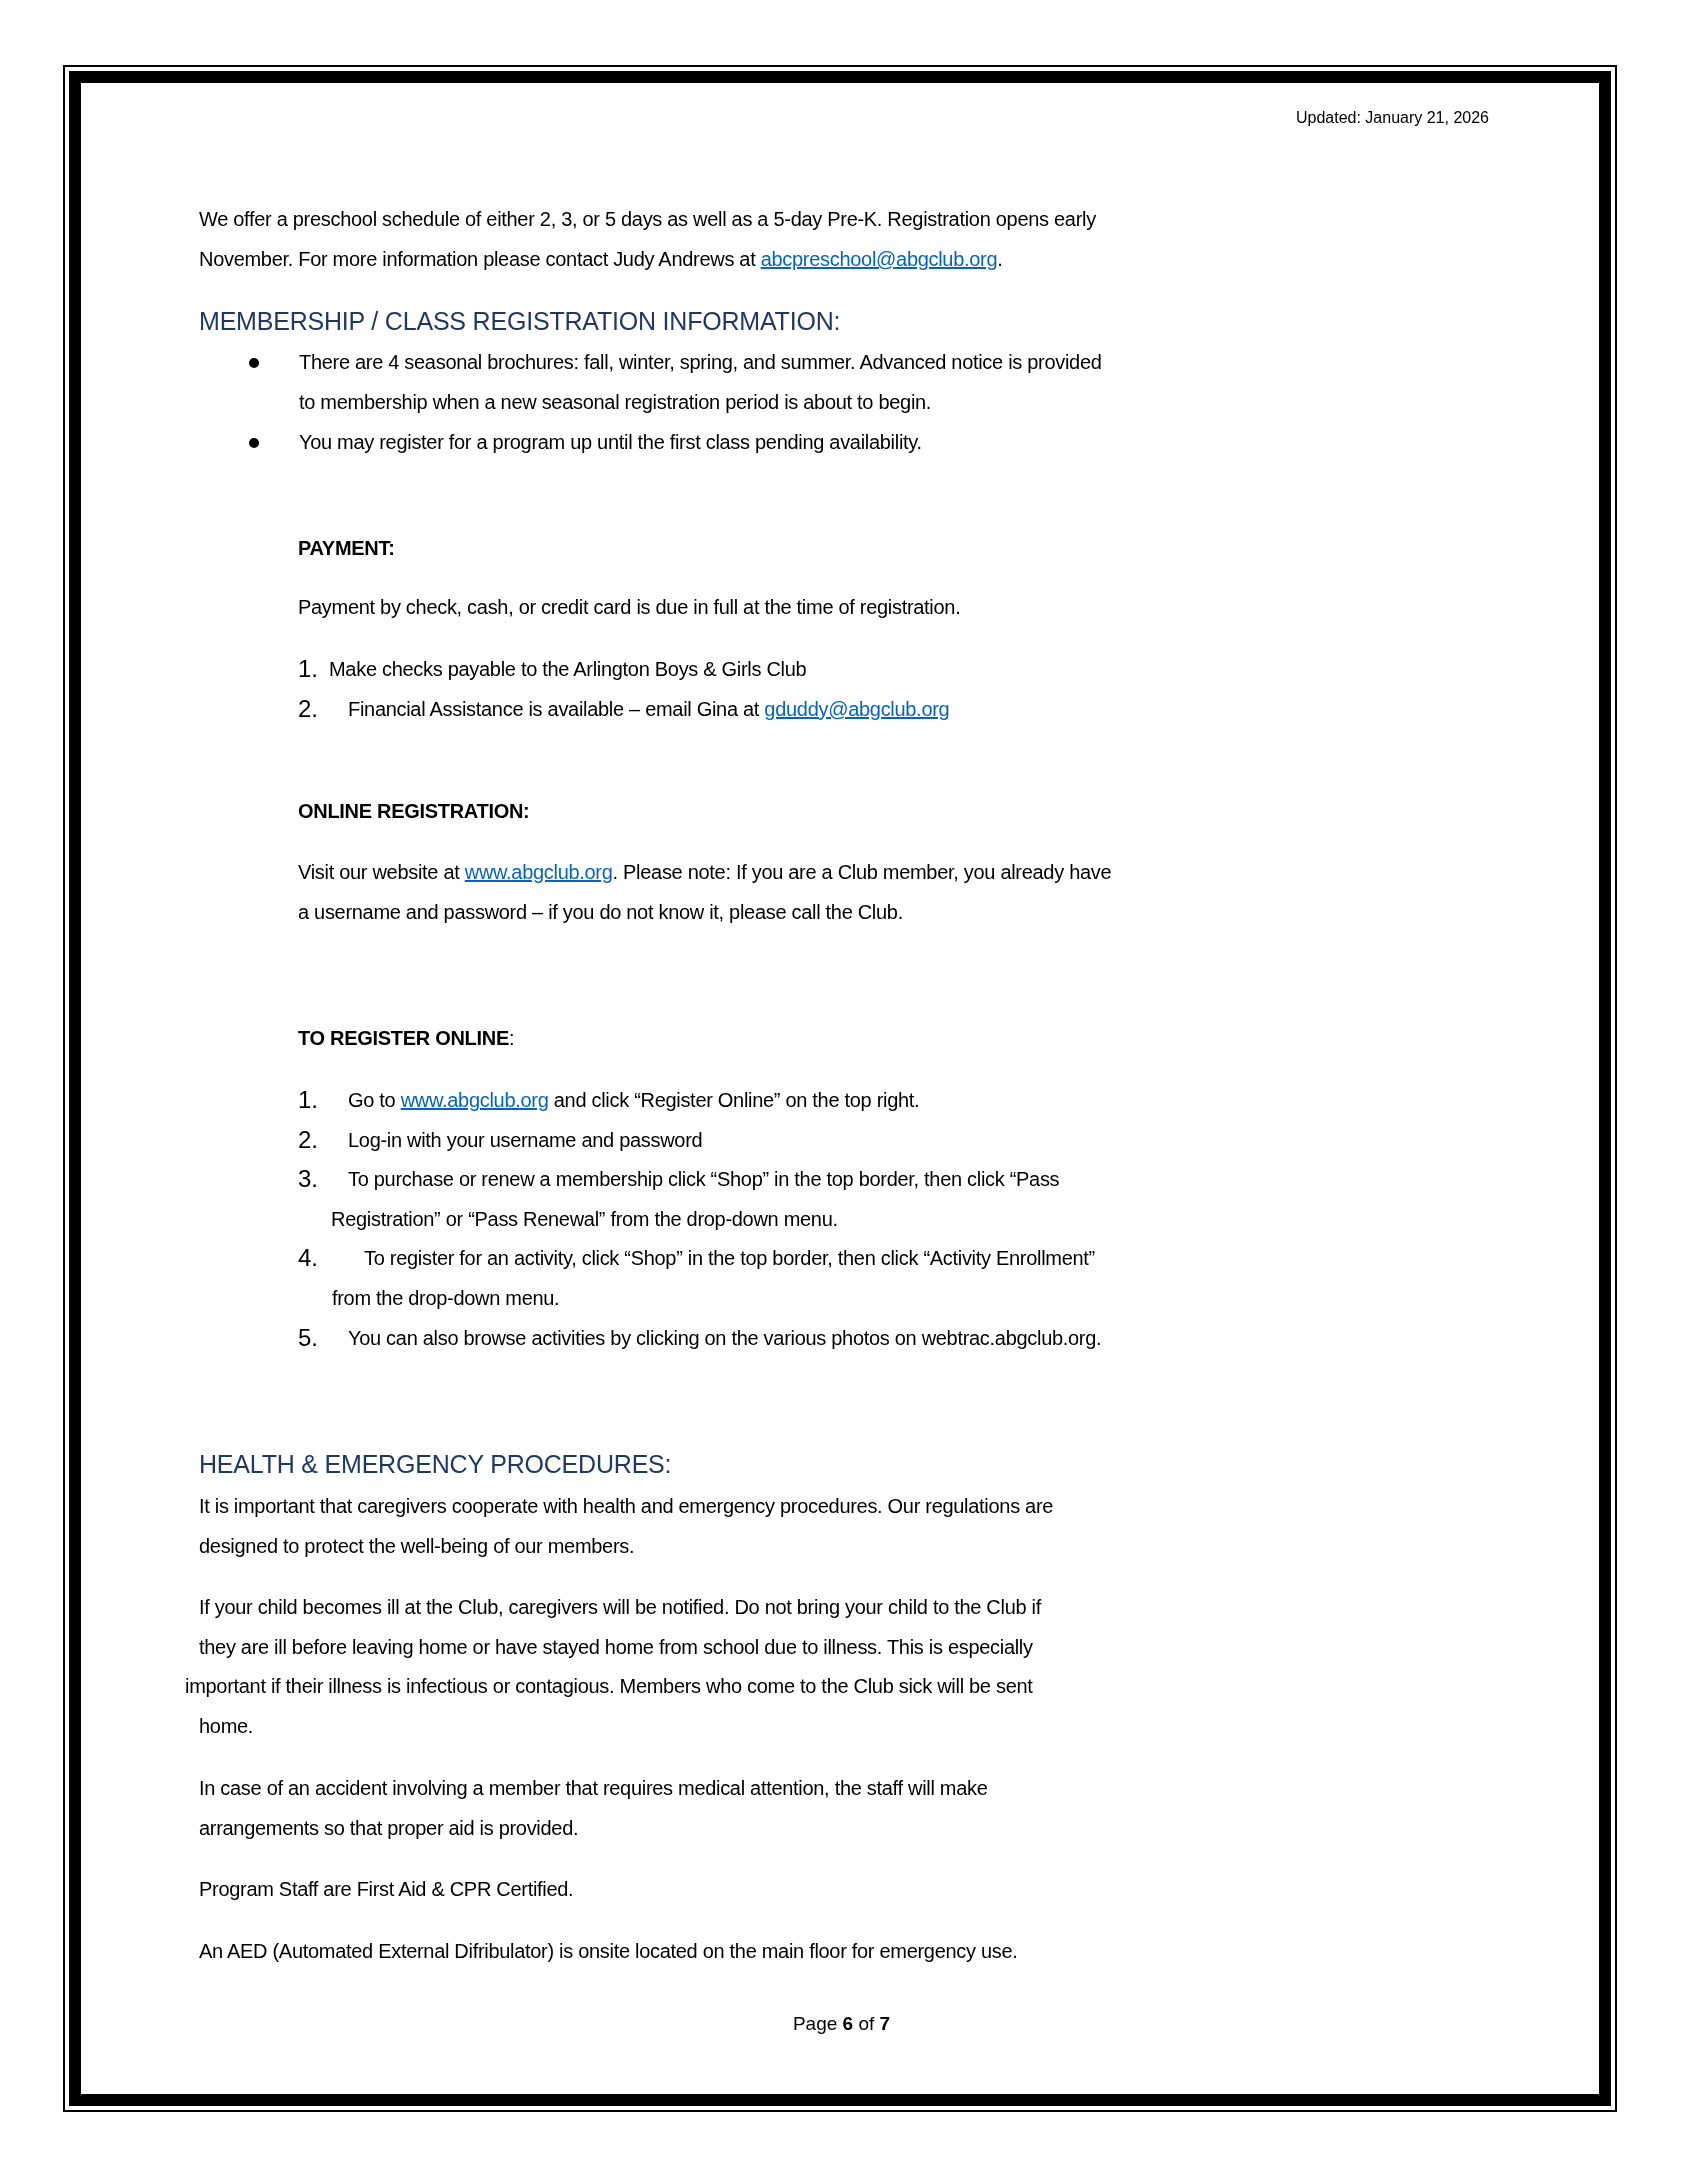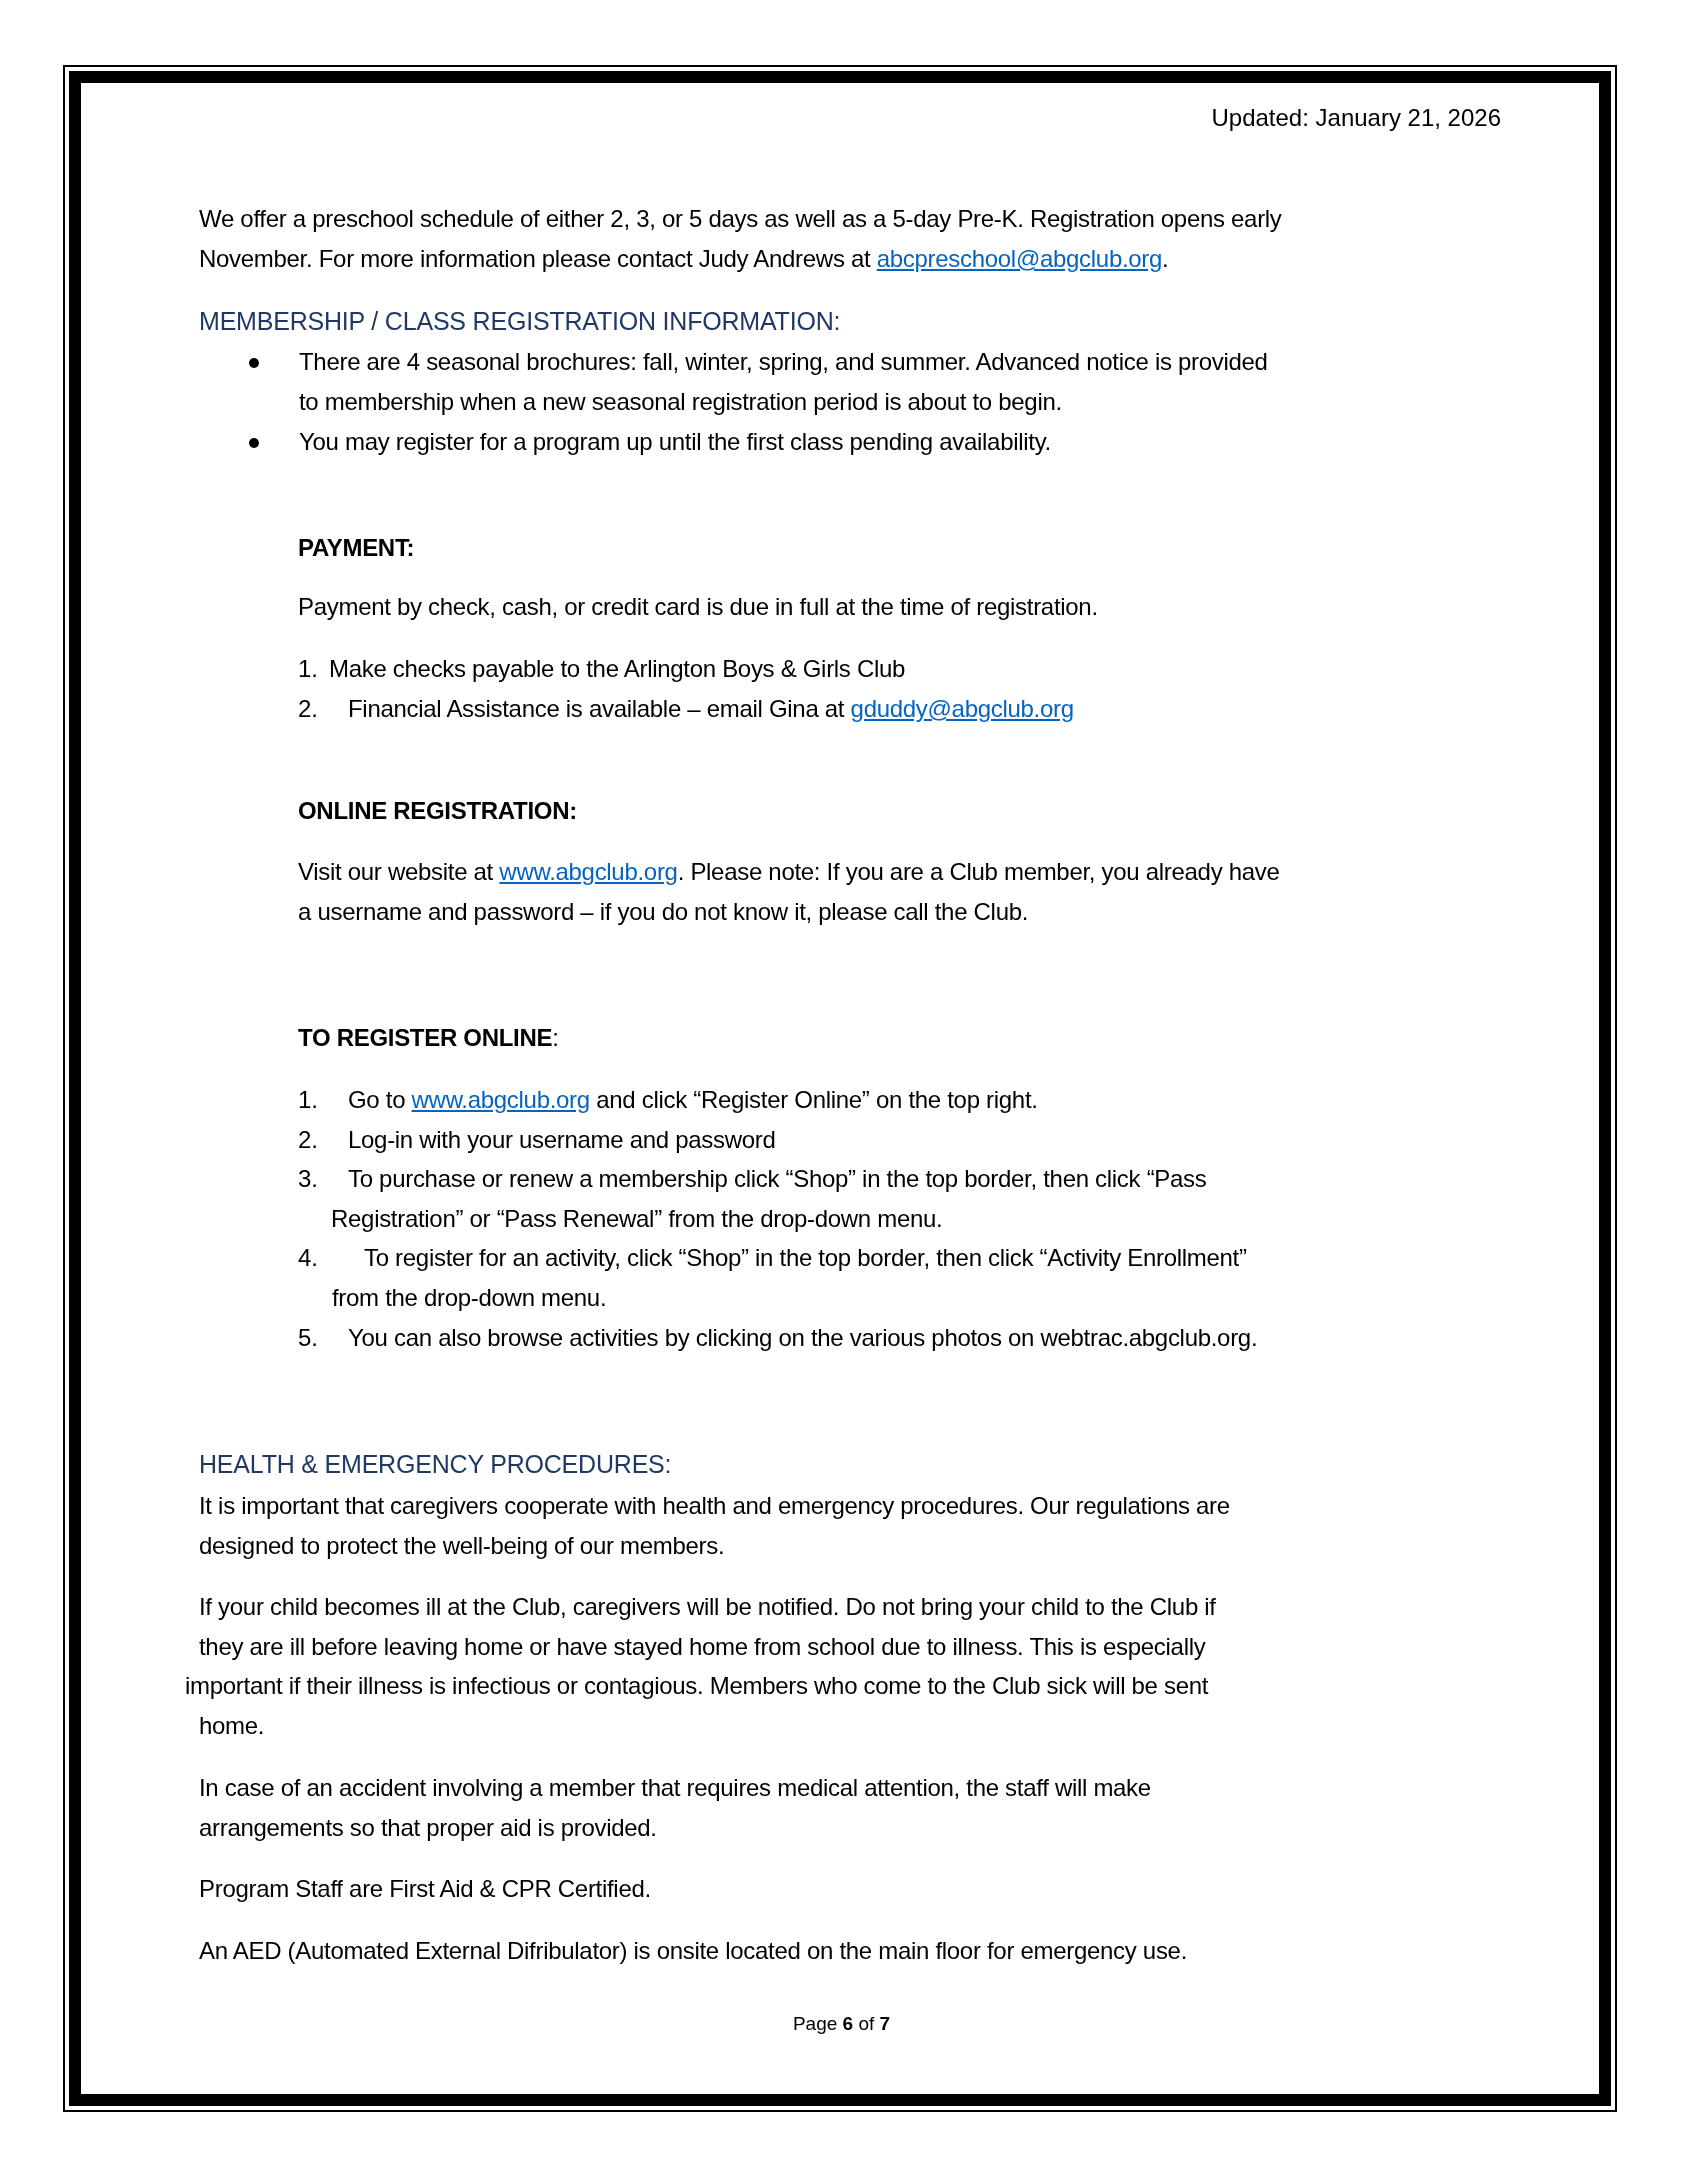--- a/index.html
+++ b/index.html
@@ -2,28 +2,28 @@
 <html><head>
 <meta charset="utf-8">
 <style>
   html, body { margin: 0; padding: 0; background: #ffffff; }
   body { width: 1683px; height: 2178px; position: relative; overflow: hidden;
          font-family: "Liberation Sans", sans-serif; color: #000; }
   .border-outer { position: absolute; left: 63px; top: 65px; width: 1554px; height: 2047px;
                   border: 2px solid #000; box-sizing: border-box; }
   .border-inner { position: absolute; left: 69px; top: 71px; width: 1542px; height: 2035px;
                   border: 12px solid #000; box-sizing: border-box; }
-  .line { position: absolute; white-space: nowrap; font-size: 24px; line-height: 28px; letter-spacing: -0.3px; }
+  .line { position: absolute; white-space: nowrap; font-size: 20px; line-height: 28px; letter-spacing: -0.3px; }
   .heading { color: #1f3864; font-size: 25px; letter-spacing: -0.2px; }
   .bold { font-weight: bold; }
   a.link { color: #0563c1; text-decoration: underline; }
   .bullet { position: absolute; width: 10px; height: 10px; border-radius: 50%; background: #000; }
   .num { position: absolute; font-size: 24px; line-height: 28px; }
   .footer { position: absolute; left: 0; width: 1683px; text-align: center; font-size: 19px; line-height: 28px; }
-  .right { position: absolute; right: 182px; text-align: center; white-space: nowrap; font-size: 24px; line-height: 28px; }
+  .right { position: absolute; right: 194px; text-align: center; white-space: nowrap; font-size: 16px; line-height: 28px; }
 </style>
 </head>
 <body>
 
 <div class="border-outer"></div>
 <div class="border-inner"></div>
 
 <div class="right" style="top:104px;">Updated: January 21, 2026</div>
 
 <div class="line" style="left:199px; top:205px;">We offer a preschool schedule of either 2, 3, or 5 days as well as a 5-day Pre-K.  Registration opens early</div>

